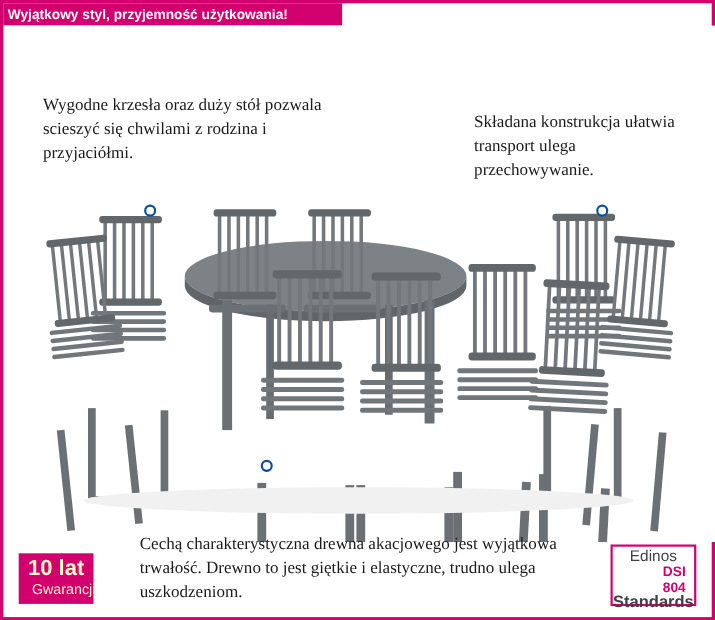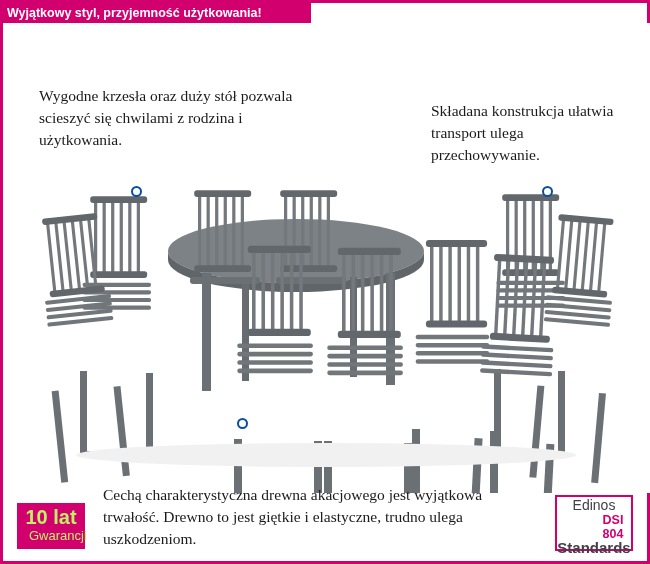--- a/index.html
+++ b/index.html
@@ -79,21 +79,21 @@
   .callout {
     position: absolute;
     font-family: "Liberation Serif", serif;
     font-size: 15.5px;
     line-height: 1.42;
     color: #1a1a1a;
     z-index: 10;
   }
   .callout-1 { left: 36px; top: 82px;  width: 265px; }
   .callout-2 { left: 428px; top: 97px; width: 205px; }
-  .callout-3 { left: 100px; top: 481px; width: 430px; }
+  .callout-3 { left: 124px; top: 481px; width: 430px; }
 
   
   .dot {
     position: absolute;
     width: 11px;
     height: 11px;
     border-radius: 50%;
     border: 2px solid #0a4e9e;
     background: #ffffff;
     box-sizing: border-box;
@@ -104,21 +104,21 @@
   .dot-3 { left: 234px; top: 415px; }
 
   
   .warranty {
     position: absolute;
     left: 14px;
     bottom: 12px;
     width: 68px;
     height: 46px;
     background: #d2006e;
-    color: #bef264;
+    color: #fef9c3;
     font-family: "Liberation Sans", sans-serif;
     text-align: center;
     z-index: 11;
     padding-top: 3px;
     box-sizing: border-box;
   }
   .warranty .years {
     font-size: 20px;
     font-weight: bold;
     line-height: 22px;
@@ -267,21 +267,21 @@
         <use href="#chairBack" transform="scale(1.0)"></use>
         <use href="#seatSlats" x="-12" y="86" transform="scale(1.0)"></use>
         <rect x="-14" y="180" width="8" height="92" fill="#6b7075"></rect>
         <rect x="58" y="182" width="8" height="90" fill="#6b7075"></rect>
       </g>
 
       <ellipse cx="320" cy="432" rx="250" ry="12" fill="#f1f1f1"></ellipse>
     </svg>
   </div>
 
-  <div class="callout callout-1">Wygodne krzesła oraz duży stół pozwala scieszyć się chwilami z rodzina i użytkowania.</div>
+  <div class="callout callout-1">Wygodne krzesła oraz duży stół pozwala scieszyć się chwilami z rodzina i przyjaciółmi.</div>
   <div class="dot dot-1"></div>
 
   <div class="callout callout-2">Składana konstrukcja ułatwia transport ulega przechowywanie.</div>
   <div class="dot dot-2"></div>
 
   <div class="callout callout-3">Cechą charakterystyczna drewna akacjowego jest wyjątkowa trwałość. Drewno to jest giętkie i elastyczne, trudno ulega uszkodzeniom.</div>
   <div class="dot dot-3"></div>
 
   <div class="warranty">
     <div class="years">10 lat</div>

